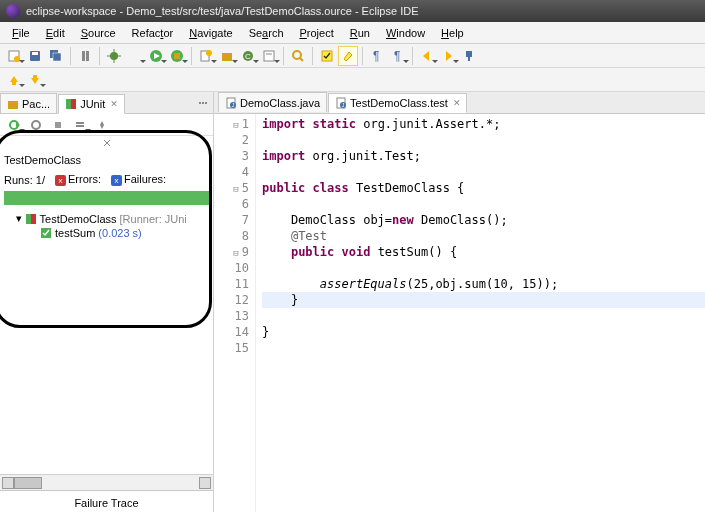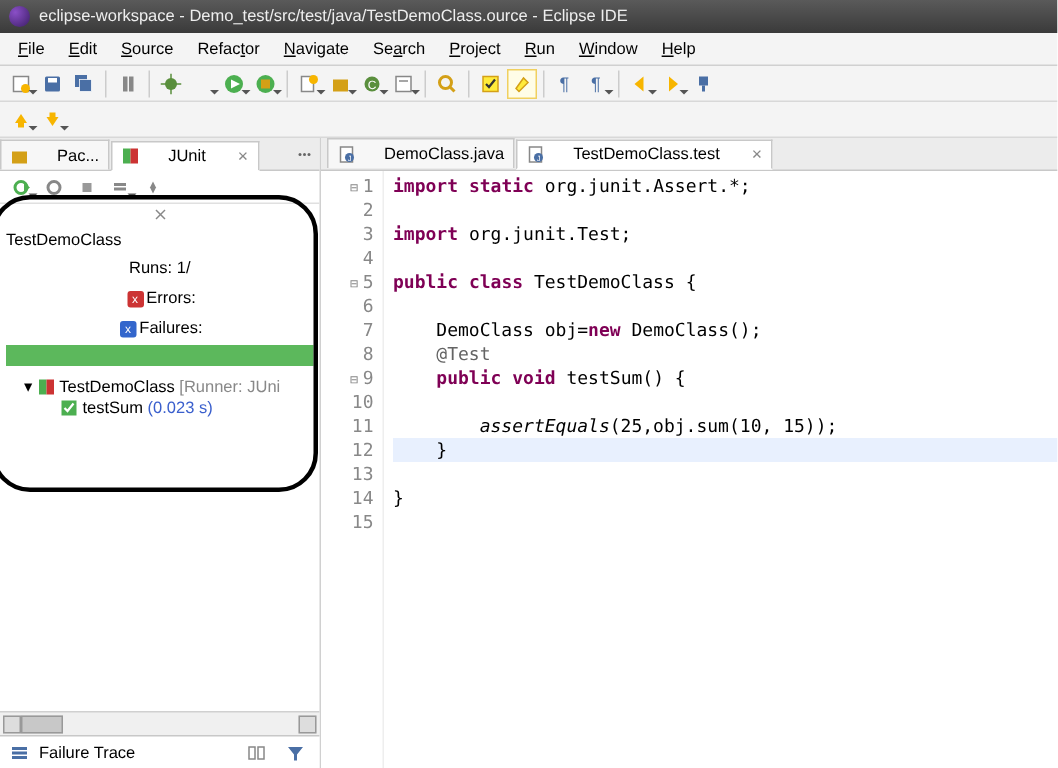--- a/index.html
+++ b/index.html
@@ -11,35 +11,35 @@
   .menubar span u { text-decoration: underline; }
   .toolbar { height: 24px; background: #f4f4f4; border-bottom: 1px solid #d8d8d8; display: flex; align-items: center; padding: 0 4px; gap: 1px; }
   .tbtn { width: 20px; height: 20px; display: flex; align-items: center; justify-content: center; cursor: default; position: relative; }
   .tbtn.drop::after { content:""; position:absolute; right:-1px; bottom:3px; border-left:3px solid transparent; border-right:3px solid transparent; border-top:3px solid #555; }
   .tsep { width: 1px; height: 18px; background: #ccc; margin: 0 3px; }
   svg { display: block; }
   .main { display: flex; height: calc(512px - 22px - 22px - 24px - 24px); }
   .toolbar2 { height: 24px; background: #f4f4f4; border-bottom: 1px solid #d8d8d8; display: flex; align-items: center; padding: 0 4px; gap: 1px; }
   .left-pane { width: 214px; border-right: 1px solid #d0d0d0; display: flex; flex-direction: column; background:#fff; position: relative; }
   .tabbar { height: 22px; display:flex; align-items:flex-end; background:#ececec; border-bottom:1px solid #c8c8c8; }
-  .tab { display:flex; align-items:center; gap:19px; padding:2px 6px; height:20px; background:#f7f7f7; border:1px solid #c8c8c8; border-bottom:none; margin-right:1px; font-size:11px; }
+  .tab { display:flex; align-items:center; gap:3px; padding:2px 6px; height:20px; background:#f7f7f7; border:1px solid #c8c8c8; border-bottom:none; margin-right:1px; font-size:11px; }
   .tab.active { background:#fff; border-bottom:1px solid #fff; position:relative; top:1px; }
   .tab .close { color:#888; font-size:9px; margin-left:2px; }
   .ltoolbar { height:22px; display:flex; align-items:center; gap:2px; padding: 0 4px; border-bottom:1px solid #e0e0e0;}
   .junit-panel { flex:1; padding:2px 4px; position:relative; }
   .junit-panel .title { padding:2px 0 4px 0; }
-  .junit-stats { padding:3px 0; display:flex; gap:8px; align-items:center; font-size:11px;flex-direction:column;}
+  .junit-stats { padding:3px 0; display:flex; gap:8px; align-items:center; font-size:11px;}
   .bar { height:14px; background:#5cb85c; margin:2px 0 6px 0; }
   .tree { font-size:11px; }
   .tree-row { display:flex; align-items:center; gap:3px; padding:1px 0; }
   .tree-row.indent1 { padding-left:12px; }
   .tree-row.indent2 { padding-left:36px; }
   .gray { color:#888; }
   .blue { color:#3a5fcd; }
-  .failure-trace { height:22px; border-top:1px solid #c8c8c8; display:flex; align-items:center; padding:0 6px; gap:6px; background:#fff;}
+  .failure-trace { height:22px; border-top:1px solid #c8c8c8; display:flex; align-items:center; padding:0 6px; gap:6px; background:#fff;flex-direction:column;}
   .scroller { height:16px; background:#f0f0f0; border-top:1px solid #d0d0d0; display:flex; align-items:center; justify-content:space-between; padding:0 2px;}
   .scroller .thumb { height:12px; width:28px; background:#c8c8c8; border:1px solid #999; }
   .scroller .arrow { width:12px; height:12px; background:#ddd; border:1px solid #999;}
   .editor { flex:1; display:flex; flex-direction:column; }
   .etabbar { height:22px; display:flex; align-items:flex-start; background:#ececec; border-bottom:1px solid #c8c8c8; padding-left:4px;}
   .code-area { flex:1; display:flex; font-family:Consolas,monospace; font-size:12px; background:#fff;}
   .gutter { width:42px; text-align:right; color:#888; padding:2px 6px 0 0; background:#fff; border-right:1px solid #eee;}
   .gutter div { height:16px; line-height:16px; }
   .gutter .mark::before { content:"⊟"; color:#888; font-size:9px; margin-right:3px;}
   .code { flex:1; padding:2px 0 0 6px; white-space:pre; }

